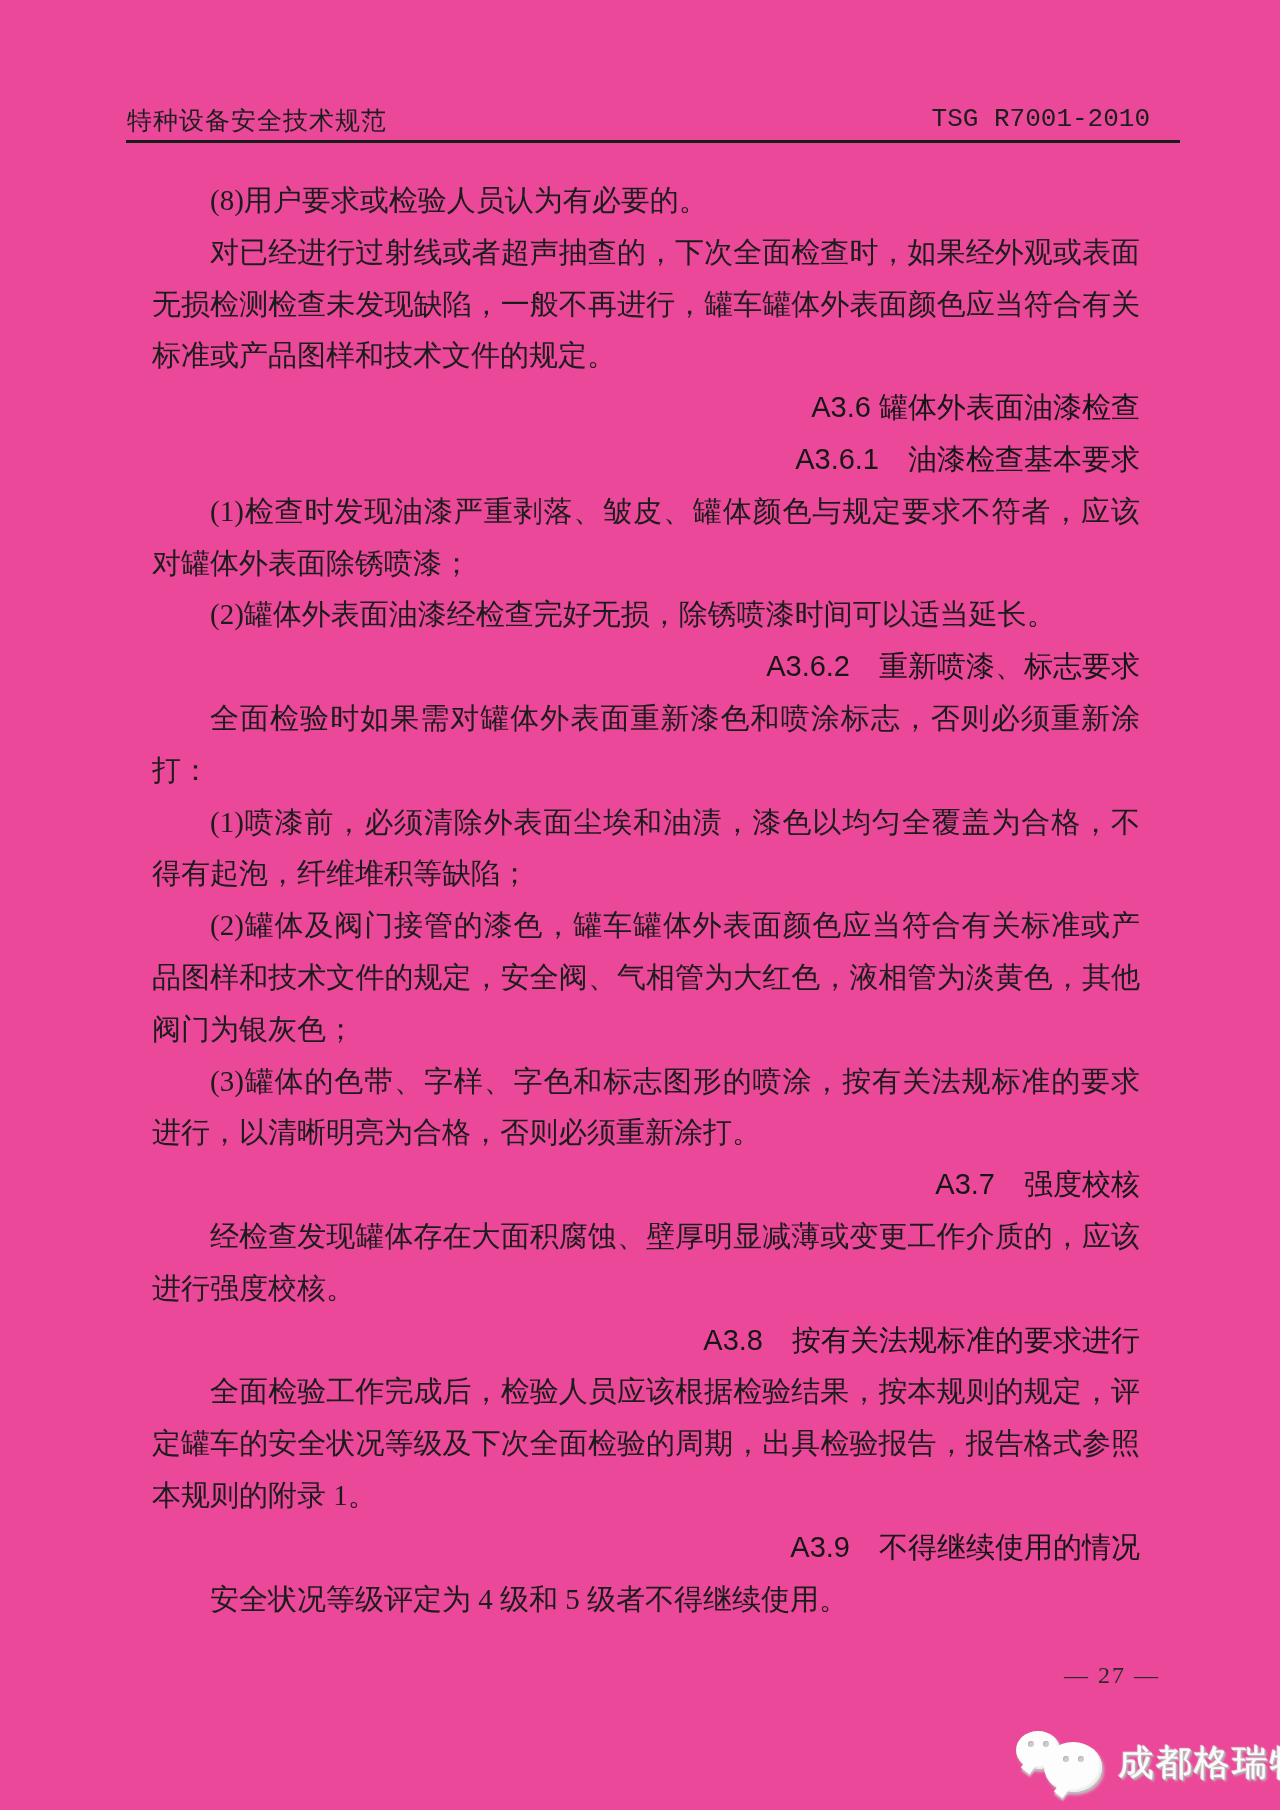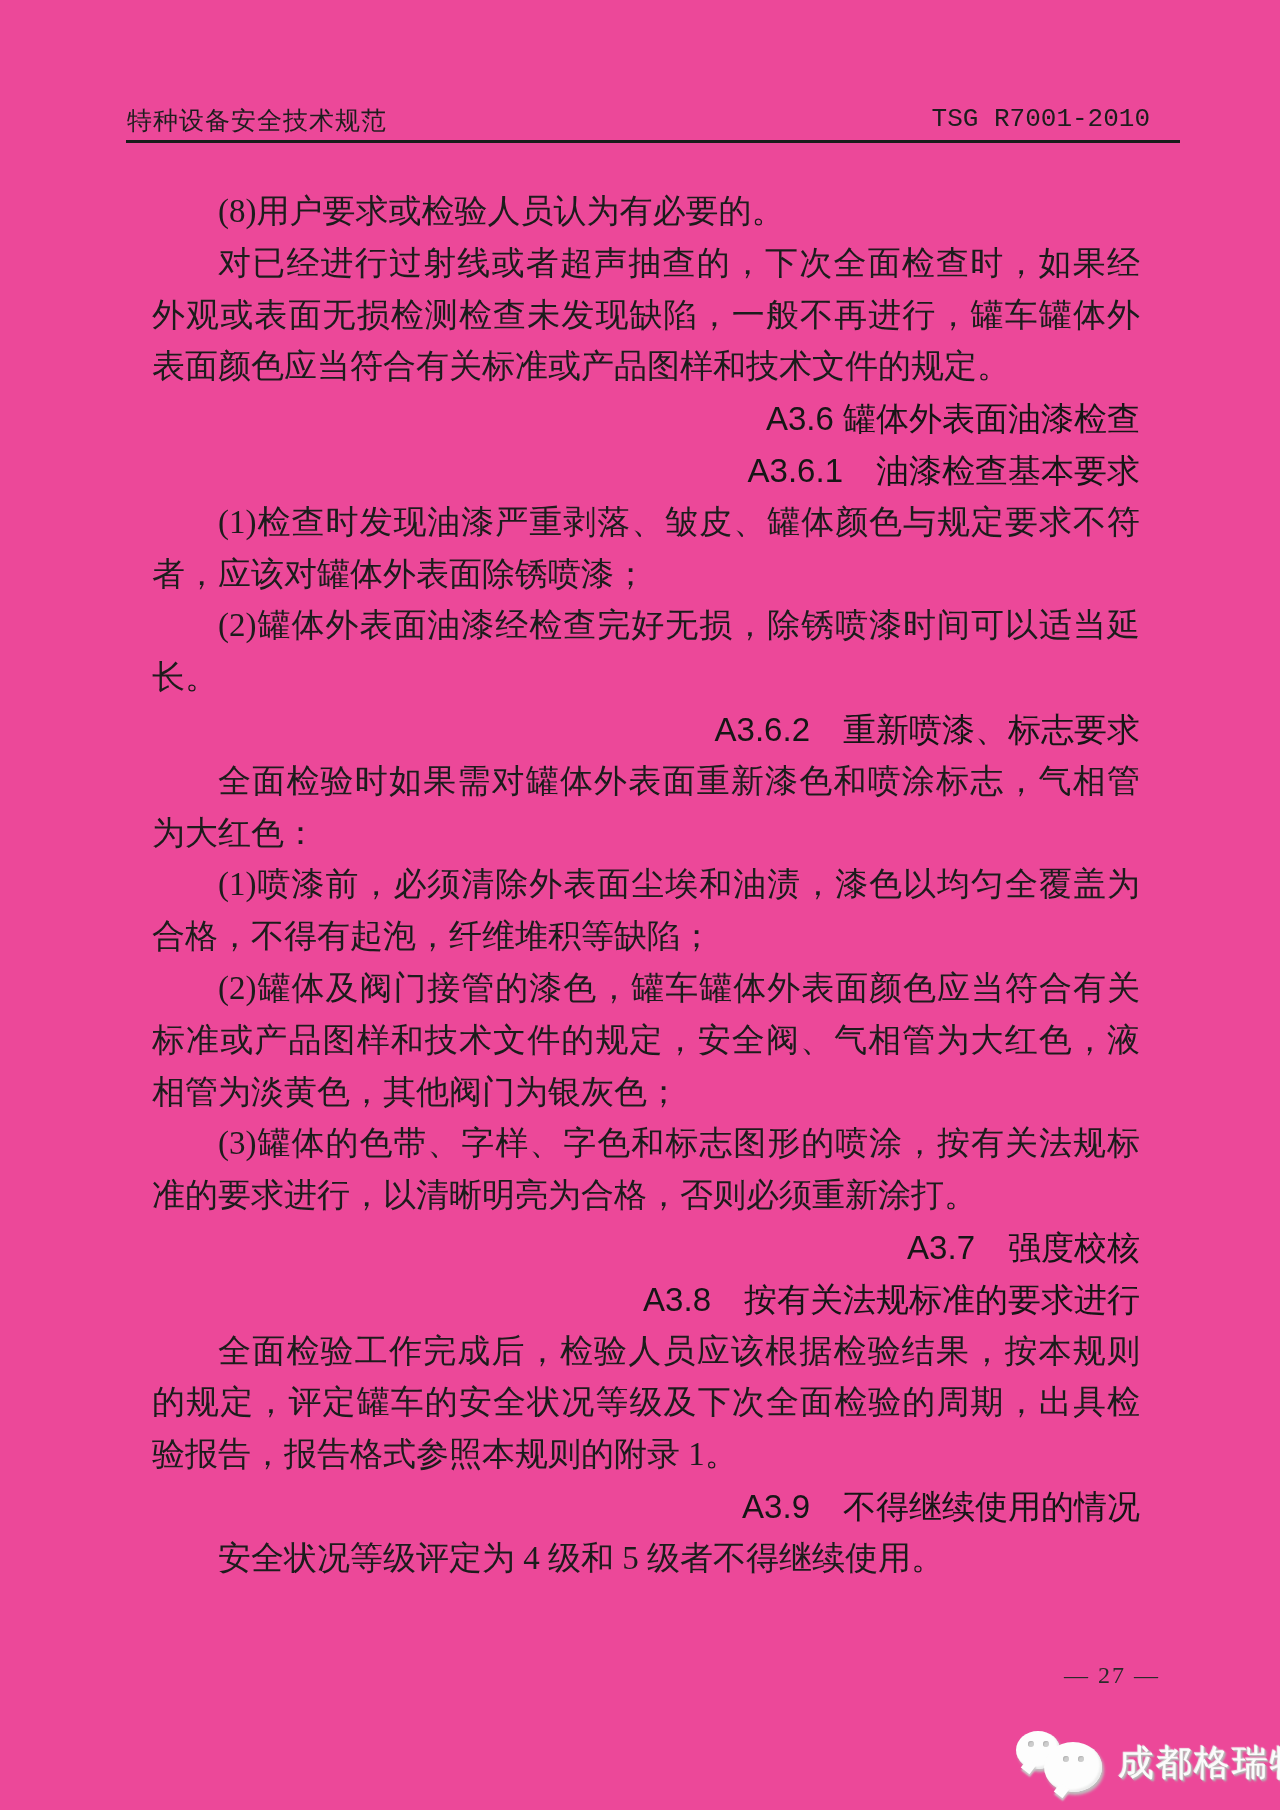--- a/index.html
+++ b/index.html
@@ -45,23 +45,23 @@
     right: 100px;
     top: 140px;
     height: 3px;
     background: #1b1b1b;
   }
 
   
   .doc-body {
     position: absolute;
     left: 152px;
-    top: 186px;
+    top: 175px;
     width: 988px;
-    font-size: 33px;
+    font-size: 29px;
     line-height: 51.8px;
     color: #1c1c1c;
     text-align: justify;
     word-break: normal;
   }
   .block {
     text-indent: 2em;
     text-align: justify;
   }
   .block.heading,
@@ -168,25 +168,26 @@
   <div class="header-rule"></div>
 
   <main class="doc-body">
       <div class="block paragraph">(8)用户要求或检验人员认为有必要的。</div>
       <div class="block paragraph">对已经进行过射线或者超声抽查的，下次全面检查时，如果经外观或表面无损检测检查未发现缺陷，一般不再进行，罐车罐体外表面颜色应当符合有关标准或产品图样和技术文件的规定。</div>
       <div class="block heading">A3.6 罐体外表面油漆检查</div>
       <div class="block subheading">A3.6.1　油漆检查基本要求</div>
       <div class="block paragraph">(1)检查时发现油漆严重剥落、皱皮、罐体颜色与规定要求不符者，应该对罐体外表面除锈喷漆；</div>
       <div class="block paragraph">(2)罐体外表面油漆经检查完好无损，除锈喷漆时间可以适当延长。</div>
       <div class="block subheading">A3.6.2　重新喷漆、标志要求</div>
-      <div class="block paragraph">全面检验时如果需对罐体外表面重新漆色和喷涂标志，气相管为大红色：</div>
+      <div class="block paragraph">全面检验时如果需对罐体外表面重新漆色和喷涂标志，否则必须重新涂打：</div>
       <div class="block paragraph">(1)喷漆前，必须清除外表面尘埃和油渍，漆色以均匀全覆盖为合格，不得有起泡，纤维堆积等缺陷；</div>
       <div class="block paragraph">(2)罐体及阀门接管的漆色，罐车罐体外表面颜色应当符合有关标准或产品图样和技术文件的规定，安全阀、气相管为大红色，液相管为淡黄色，其他阀门为银灰色；</div>
       <div class="block paragraph">(3)罐体的色带、字样、字色和标志图形的喷涂，按有关法规标准的要求进行，以清晰明亮为合格，否则必须重新涂打。</div>
       <div class="block subheading">A3.7　强度校核</div>
+      <div class="block paragraph">经检查发现罐体存在大面积腐蚀、壁厚明显减薄或变更工作介质的，应该进行强度校核。</div>
       <div class="block subheading">A3.8　按有关法规标准的要求进行</div>
       <div class="block paragraph">全面检验工作完成后，检验人员应该根据检验结果，按本规则的规定，评定罐车的安全状况等级及下次全面检验的周期，出具检验报告，报告格式参照本规则的附录 1。</div>
       <div class="block subheading">A3.9　不得继续使用的情况</div>
       <div class="block paragraph">安全状况等级评定为 4 级和 5 级者不得继续使用。</div>
     </main>
 
   <div class="page-number">— 27 —</div>
 
   <div class="watermark">
     <span class="wm-logo">

